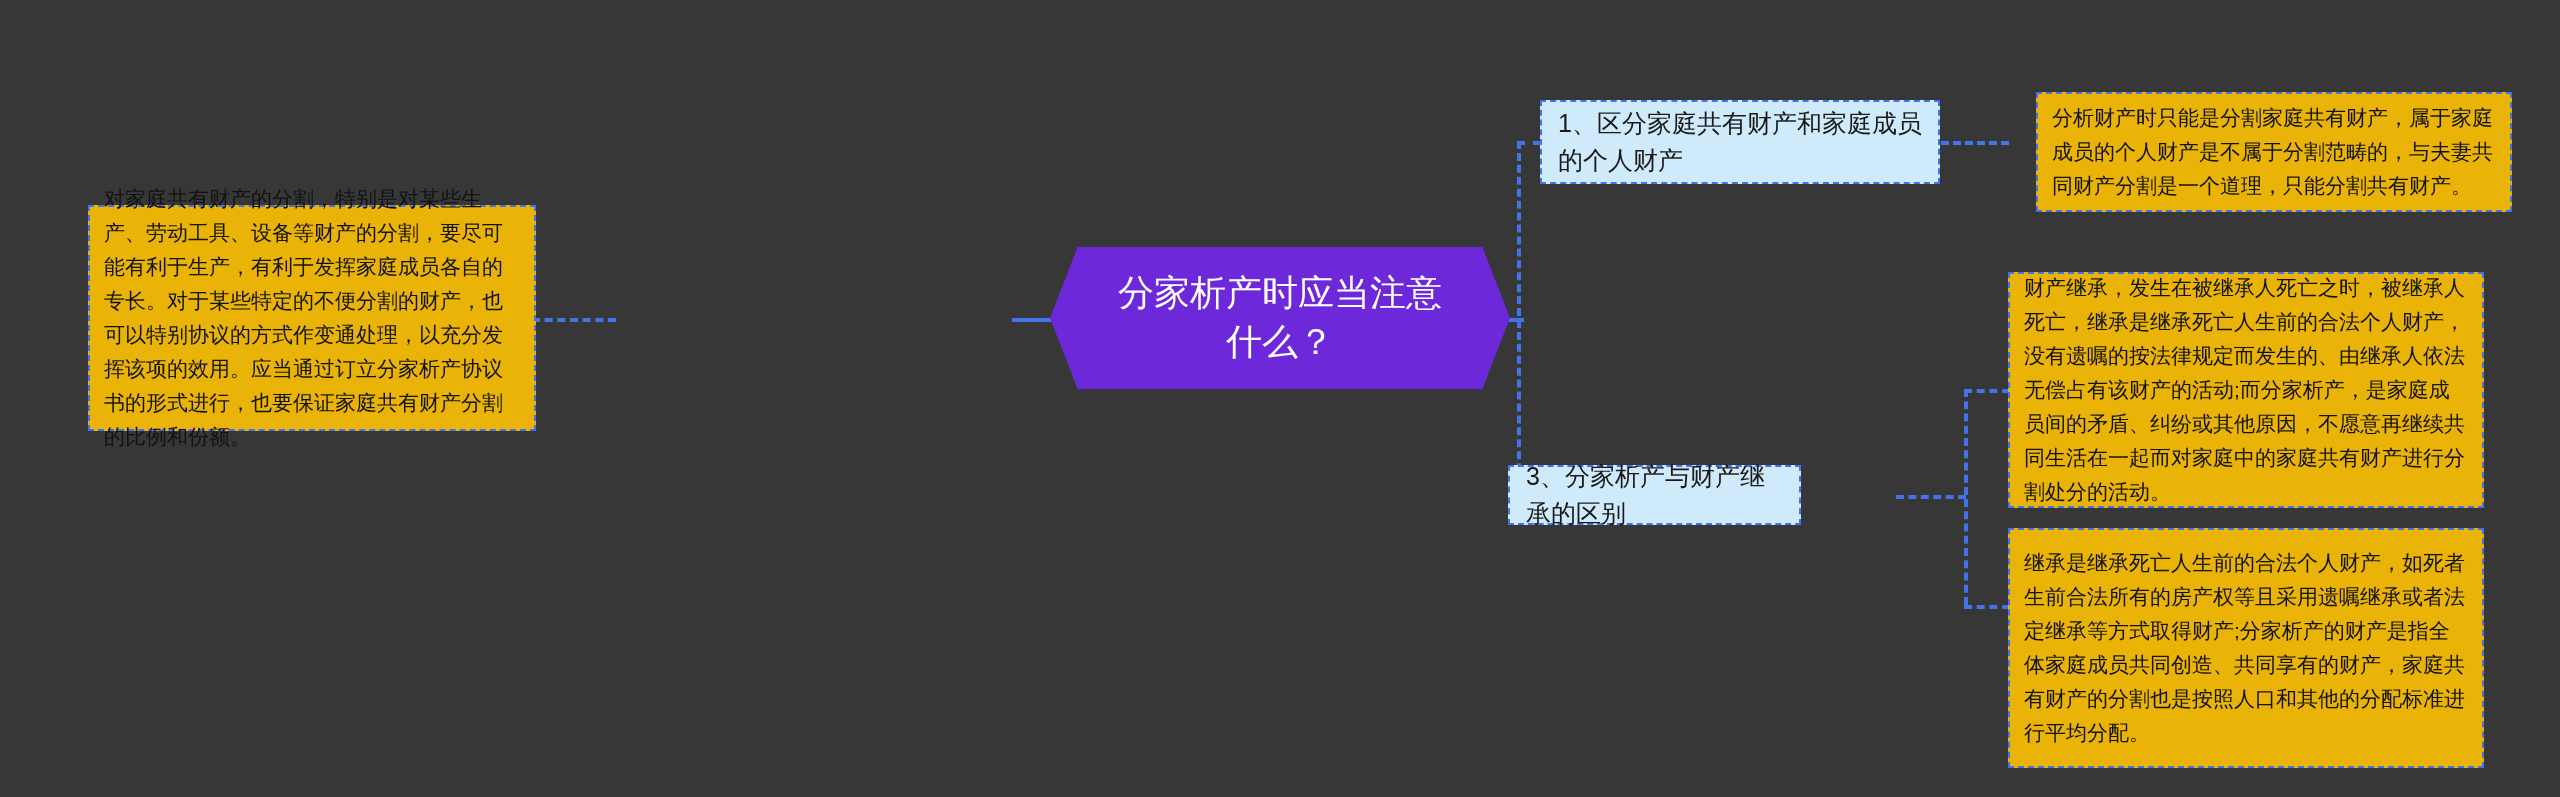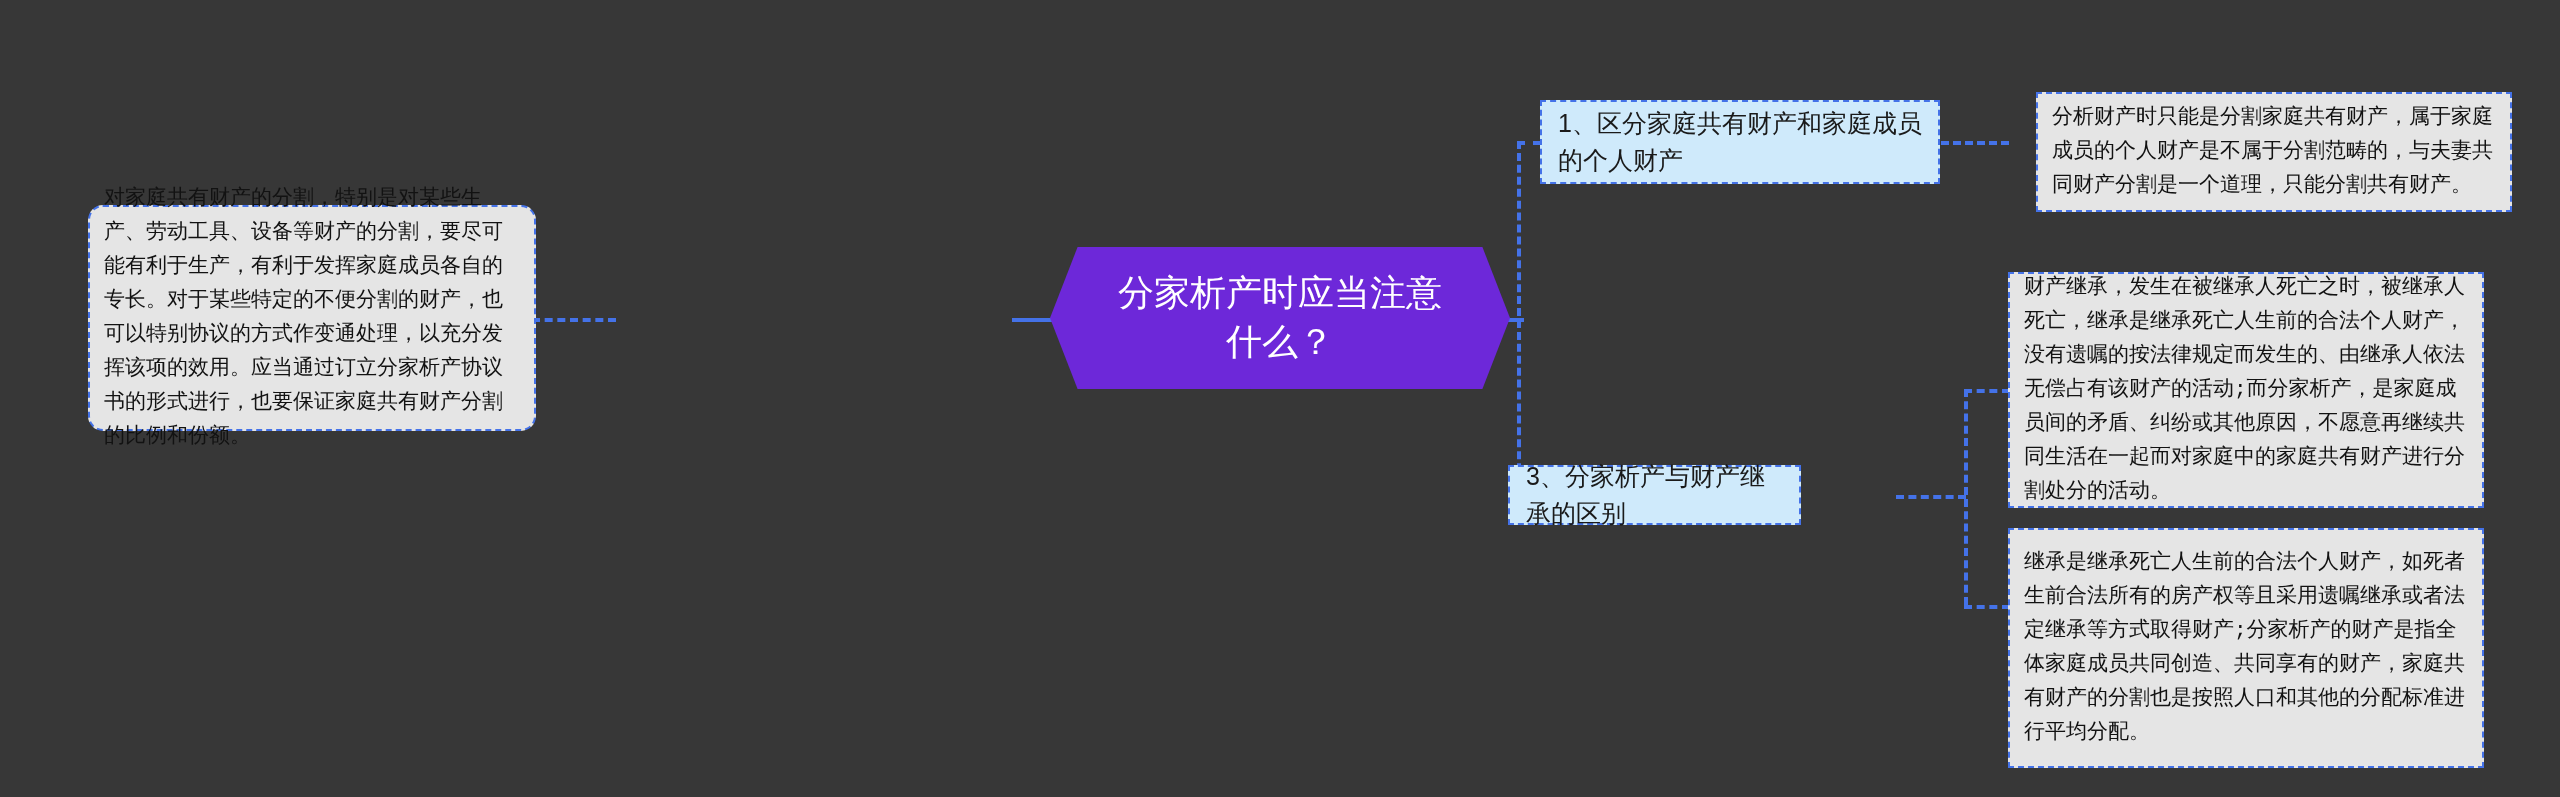--- a/index.html
+++ b/index.html
@@ -62,29 +62,28 @@
     color: #1a1a1a;
     font-size: 25px;
     line-height: 1.5;
     padding: 10px 16px;
     display: flex;
     align-items: center;
   }
 
   
   .leaf {
-    background: #e5e5e5;
+    background: #eab308;
     border: 2px dashed #4472e8;
     color: #121212;
     font-size: 21px;
     line-height: 1.62;
     padding: 10px 14px;
     display: flex;
     align-items: center;
-    font-family: Liberation Mono, monospace;
   }
   .leaf-text, .branch-text, .hex-text {
     display: block;
     width: 100%;
   }
 </style>
 </head>
 <body>
 
 <div id="canvas">
@@ -109,21 +108,21 @@
 
   <div class="conn conn-h-solid" style="left:1012px; top:318px; width:44px;"></div>
 
   <div class="conn conn-h-dash" style="left:532px; top:318px; width:84px;"></div>
 
   <div class="node hex" style="left:1050px; top:247px; width:460px; height:142px;">
     <span class="hex-text">分家析产时应当注意什么？</span>
   </div>
 
 
-  <div class="node leaf" style="left:88px; top:205px; width:448px; height:226px;border-radius:15px;">
+  <div class="node leaf" style="left:88px; top:205px; width:448px; height:226px;">
     <span class="leaf-text">对家庭共有财产的分割，特别是对某些生产、劳动工具、设备等财产的分割，要尽可能有利于生产，有利于发挥家庭成员各自的专长。对于某些特定的不便分割的财产，也可以特别协议的方式作变通处理，以充分发挥该项的效用。应当通过订立分家析产协议书的形式进行，也要保证家庭共有财产分割的比例和份额。</span>
   </div>
 
   <div class="node branch" style="left:1540px; top:100px; width:400px; height:84px;">
     <span class="branch-text">1、区分家庭共有财产和家庭成员的个人财产</span>
   </div>
 
   <div class="node leaf" style="left:2036px; top:92px; width:476px; height:120px;">
     <span class="leaf-text">分析财产时只能是分割家庭共有财产，属于家庭成员的个人财产是不属于分割范畴的，与夫妻共同财产分割是一个道理，只能分割共有财产。</span>
   </div>

